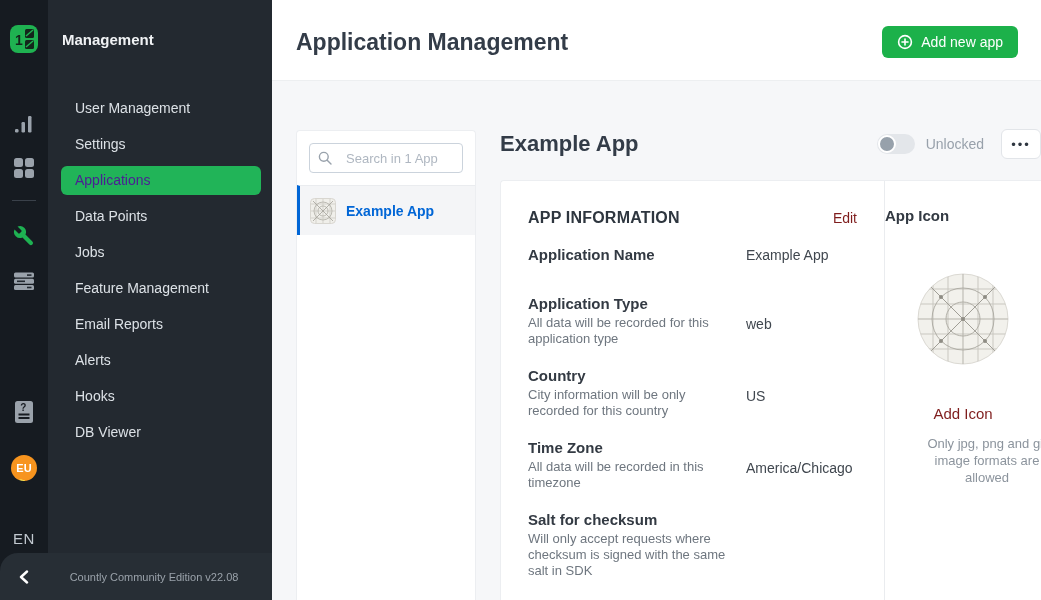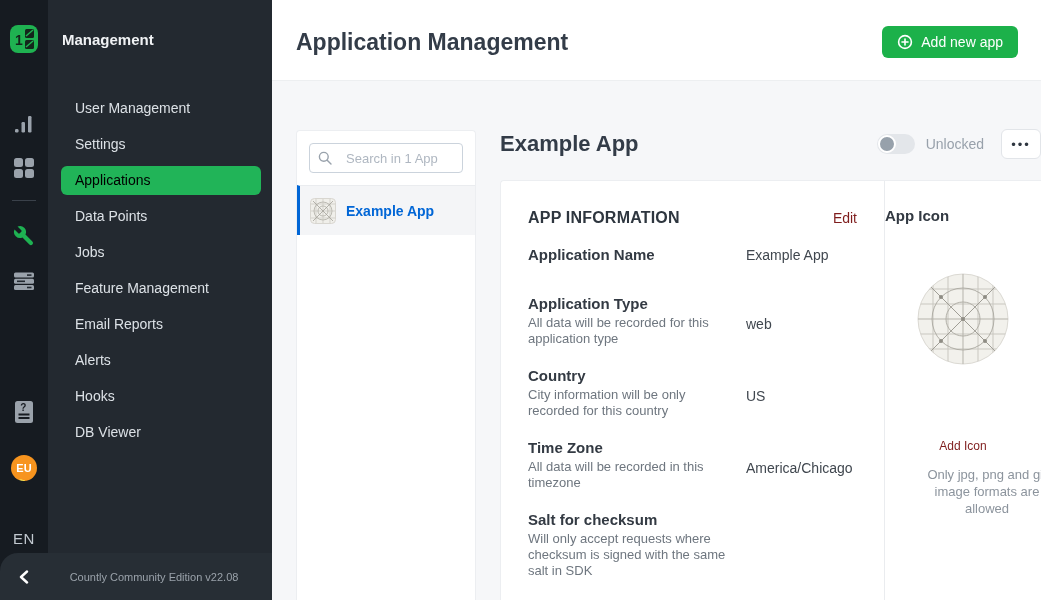--- a/index.html
+++ b/index.html
@@ -15,21 +15,21 @@
             background:radial-gradient(circle at 38% 122%, #FFE14D 20%, #F7941E 21%);
             color:#fff; font-size:11px; font-weight:bold; display:flex; align-items:center; justify-content:center; }
   .lang { color:#C2C9D0; font-size:15px; letter-spacing:.5px; }
 
   .menu { flex:1; background:#232930; position:relative; }
   .menu-title { margin:31px 0 0 14px; color:#F0F2F4; font-size:15px; font-weight:600; }
   .nav { margin-top:46px; }
   .nav-item { height:29px; line-height:29px; margin:7px 11px 0 13px; padding-left:14px;
               border-radius:6px; color:#DCE1E6; font-size:14px; cursor:pointer; white-space:nowrap; }
   .nav-item:first-child { margin-top:0; }
-  .nav-item.active { background:#21B458; color:#000000; }
+  .nav-item.active { background:#21B458; color:#4c1d95; }
 
   .side-footer { position:absolute; bottom:0; left:0; width:272px; height:47px; background:#272E35;
                  border-top-left-radius:18px; display:flex; align-items:center; z-index:2; }
   .collapse { width:48px; display:flex; justify-content:center; cursor:pointer; }
   .footer-text { flex:1; text-align:center; color:#9AA2AA; font-size:11px; padding-right:12px; }
 
   
   .main { flex:1; display:flex; flex-direction:column; min-width:0; }
   .topbar { height:81px; background:#fff; display:flex; align-items:center;
             padding:4px 23px 0 24px; border-bottom:1px solid #EDEFF1; flex-shrink:0; }
@@ -75,21 +75,21 @@
   .info-row.name-row { margin-bottom:32px; }
   .info-left { width:205px; margin-right:13px; flex-shrink:0; }
   .info-label { font-size:15px; font-weight:700; color:#333A43; }
   .info-desc { font-size:13px; color:#6E767F; line-height:16px; margin-top:3px; }
   .info-value { font-size:14px; color:#40474F; padding-top:1px; }
   .info-row.with-desc .info-value { padding-top:21px; }
 
   .icon-panel { flex:1; padding-top:26px; display:flex; flex-direction:column; align-items:center; min-width:0; }
   .icon-panel-title { align-self:flex-start; font-size:15px; font-weight:700; color:#333A43; }
   .globe { margin-top:49px; }
-  .add-icon-link { margin-top:70px; font-size:12px; }
+  .add-icon-link { margin-top:36px; font-size:15px; }
   .icon-caption { margin-top:13px; width:134px; text-align:center; font-size:13px; line-height:17px; color:#8C949D;margin-left:48px; }
 </style>
 </head>
 <body>
 
 <div class="sidebar">
   <div class="rail">
     <div class="rail-item" style="top:24px">
       <svg width="30" height="30" viewBox="0 0 30 30">
         <rect x="1" y="1" width="28" height="28" rx="8" fill="#1FB251"></rect>

